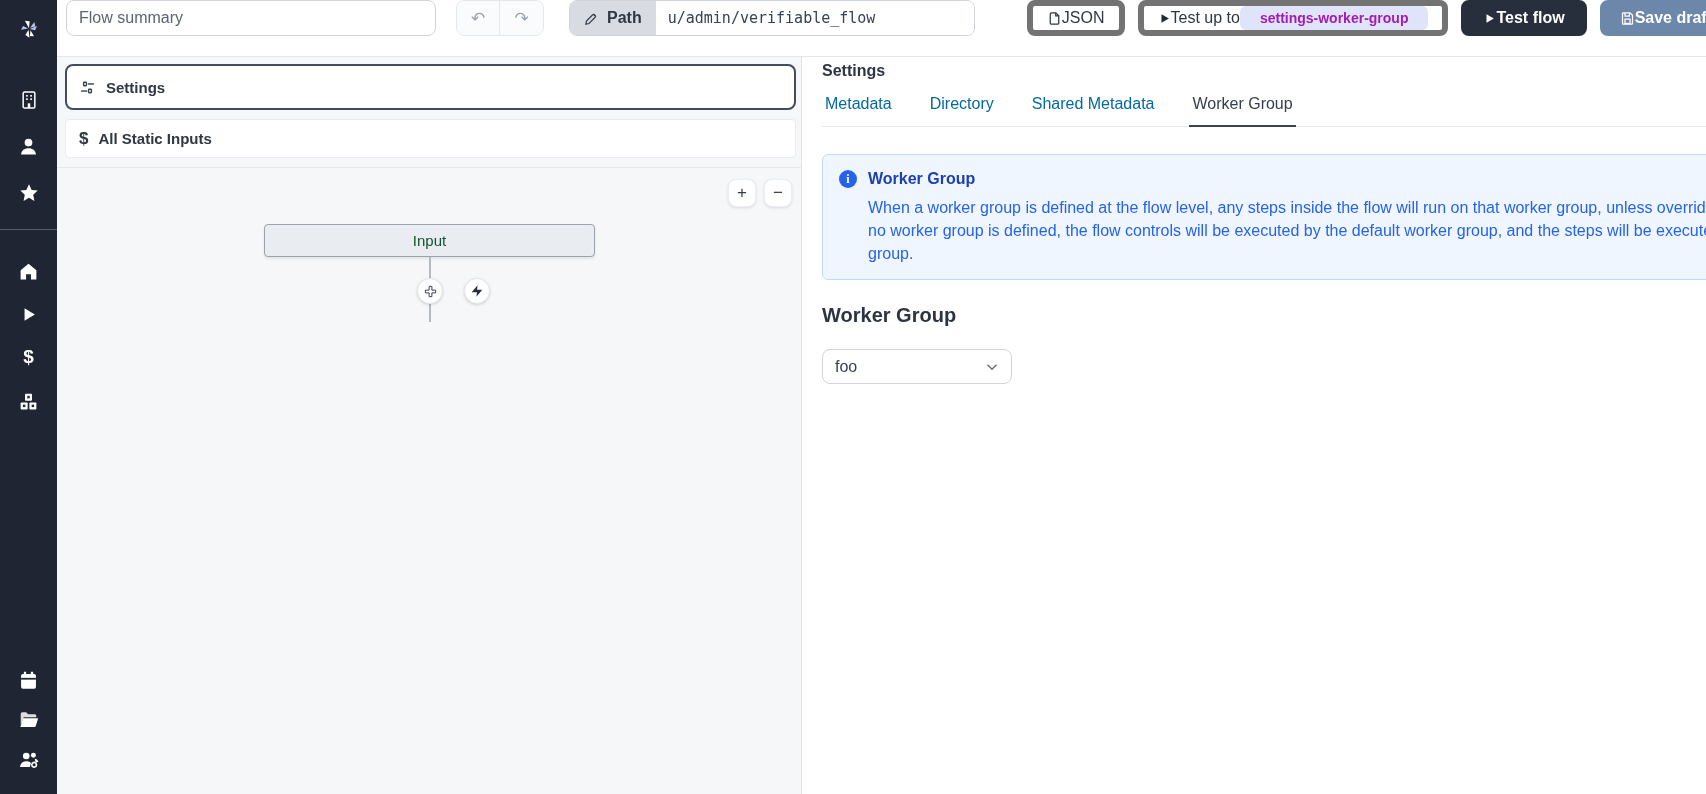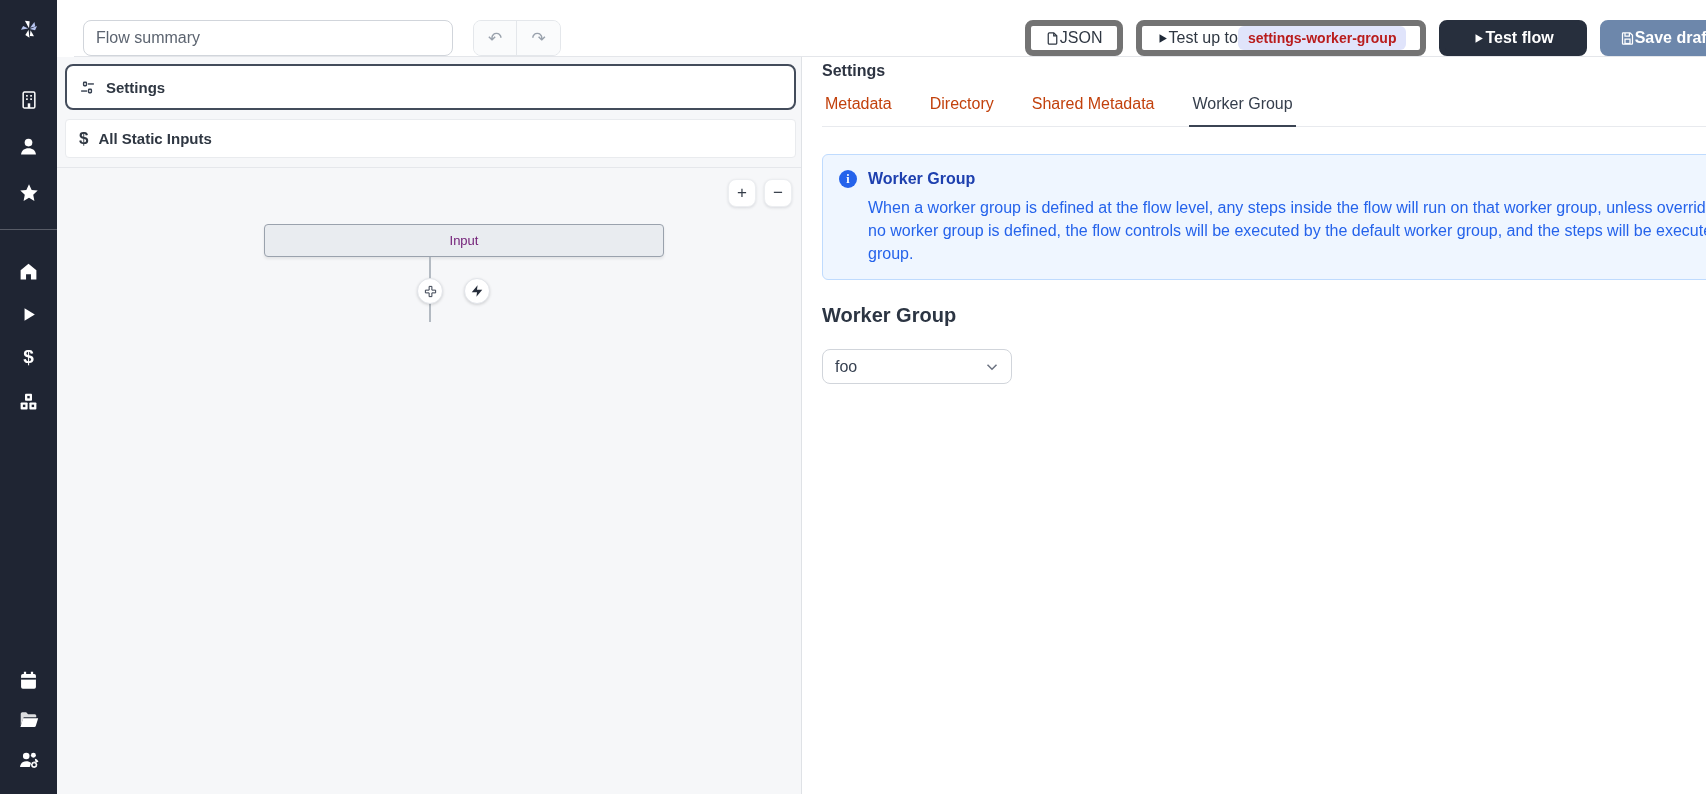--- a/index.html
+++ b/index.html
@@ -8,67 +8,67 @@
 
   
   .sidebar { position:absolute; left:0; top:0; width:57px; height:794px; background:#1f2533; z-index:5; }
   .logo { position:absolute; top:8px; left:0; width:57px; height:42px; display:flex; align-items:center; justify-content:center; cursor:pointer; }
   .snav { position:absolute; left:0; width:57px; height:30px; display:flex; align-items:center; justify-content:center; cursor:pointer; color:#fff; }
   .snav svg { display:block; }
   .sidebar .divider { position:absolute; left:0; top:229px; width:57px; height:1px; background:rgba(255,255,255,.25); }
   .dollar-glyph { font-size:19px; font-weight:700; color:#fff; }
 
   
-  .topbar { position:absolute; left:74px; top:0; right:0; height:57px; background:#fff; border-bottom:1px solid #e4e6ea;
-            display:flex; align-items:flex-end; padding-left:9px; }
+  .topbar { position:absolute; left:57px; top:0; right:0; height:57px; background:#fff; border-bottom:1px solid #e4e6ea;
+            display:flex; align-items:flex-start; padding-left:9px; }
   .summary-input { width:370px; height:36px; border:1px solid #d1d5db; border-radius:8px; padding:0 12px; font-size:16px;
                    color:#444c59; font-family:"Liberation Sans",sans-serif; outline:none; }
   .summary-input::placeholder { color:#5c6470; opacity:1; }
   .histgrp { display:flex; margin-left:20px; border:1px solid #e4e7eb; border-radius:8px; overflow:hidden; background:#fafbfc; height:36px; }
   .histbtn { width:43px; display:flex; align-items:center; justify-content:center; font-size:17px; color:#9aa2ad; cursor:pointer; background:#fafbfc; border:none; }
   .histbtn:first-child { border-right:1px solid #e4e7eb; }
   .pathgrp { display:flex; margin-left:25px; height:36px; border:1px solid #cfd4da; border-radius:8px; overflow:hidden; align-items:stretch; }
   .pathlabel { display:flex; align-items:center; gap:8px; background:#d8dce2; padding:0 14px; font-size:16px; font-weight:600; color:#2f3742; cursor:pointer; }
   .pathvalue { width:318px; border:none; outline:none; background:#fff; padding:0 12px; font-family:"DejaVu Sans Mono",monospace; font-size:15px; color:#374151; }
   .tb-right { display:flex; align-items:center; gap:13px; margin-left:auto; margin-right:-26px; }
   .btn { display:flex; align-items:center; gap:0; height:36px; border-radius:8px; font-size:16px; cursor:pointer; border:6px solid #737373; background:#fff; color:#2f3742; padding:0 14px; font-family:"Liberation Sans",sans-serif; }
-  .btn.dark { background:#272f3d; border-color:#272f3d; color:#fff; font-weight:600; padding:0 27px; }
+  .btn.dark { background:#272f3d; border-color:#272f3d; color:#fff; font-weight:600; padding:0 16px; }
   .btn.blue { background:#6d87ab; border-color:#6d87ab; color:#fff; font-weight:600; padding:0 14px; }
-  .badge { background:#e0e4fb; color:#b91c1c; font-size:14px; font-weight:600; border-radius:6px; padding:4px 10px; white-space:nowrap; }
+  .badge { background:#e0e4fb; color:#a21caf; font-size:14px; font-weight:600; border-radius:6px; padding:4px 20px; white-space:nowrap; }
 
   
   .content { position:absolute; left:57px; top:57px; right:0; bottom:0; display:flex; }
   .left-panel { width:745px; background:#f6f7f9; border-right:1px solid #dfe2e6; display:flex; flex-direction:column; }
   .panel-head { position:relative; height:111px; border-bottom:1px solid #e5e7eb; }
   .settings-box { position:absolute; left:8px; right:5px; top:7px; height:46px; background:#fff; border:2px solid #434c5b; border-radius:8px;
                   display:flex; align-items:center; gap:10px; padding:0 12px; cursor:pointer; }
   .settings-box span, .inputs-box span { font-size:15px; font-weight:600; color:#2f3742; }
   .inputs-box { position:absolute; left:8px; right:5px; top:62px; height:39px; background:#fff; border:1px solid #e9ebee; border-radius:4px;
                 display:flex; align-items:center; gap:10px; padding:0 13px; cursor:pointer; }
   .inputs-box .dollar { font-size:17px; font-weight:600; color:#2f3742; }
 
   .canvas { position:relative; flex:1; background:#f6f7f9; }
   .zoomctl { position:absolute; top:11px; right:9px; display:flex; gap:8px; }
   .zoombtn { width:28px; height:28px; background:#fff; border:1px solid #eceef1; border-radius:8px; box-shadow:0 1px 3px rgba(16,24,40,.12);
              display:flex; align-items:center; justify-content:center; font-size:17px; color:#333b47; cursor:pointer; }
-  .node { position:absolute; left:207px; width:400px; display:flex; align-items:center; justify-content:center;
-          border:1px solid #9aa2ad; border-radius:4px; font-size:13px; color:#701a75; box-shadow:0 2px 3px rgba(0,0,0,.08); cursor:pointer; }
+  .node { position:absolute; left:207px; width:331px; display:flex; align-items:center; justify-content:center;
+          border:1px solid #9aa2ad; border-radius:4px; font-size:15px; color:#14532d; box-shadow:0 2px 3px rgba(0,0,0,.08); cursor:pointer; }
   .node.input { top:56px; height:33px; background:#e9ecf0; }
   .node.result { top:154px; height:36px; background:#fff; }
   .edge { position:absolute; left:372px; top:89px; width:1.5px; height:65px; background:#b3bac2; }
   .gcircle { position:absolute; top:110px; width:26px; height:26px; border-radius:50%; background:#fff; border:1px solid #e2e5ea;
              box-shadow:0 1px 3px rgba(0,0,0,.15); display:flex; align-items:center; justify-content:center; cursor:pointer; }
   .gcircle.plus { left:360px; }
   .gcircle.bolt { left:407px; }
 
   
   .right-panel { flex:1; background:#fff; padding:5px 0 0 20px; overflow:hidden; position:relative; }
   .rp-title { font-size:16px; font-weight:700; color:#2d3442; }
   .tabs { display:flex; gap:32px; margin-top:15px; border-bottom:1px solid #e8eaee; }
-  .tab { font-size:16px; color:#c2410c; padding:0 3px 12px; cursor:pointer; border-bottom:2.5px solid transparent; margin-bottom:-1px; }
+  .tab { font-size:16px; color:#0369a1; padding:0 3px 12px; cursor:pointer; border-bottom:2.5px solid transparent; margin-bottom:-1px; }
   .tab.active { border-bottom-color:#3b4453; color:#353e4c; }
   .info-box { margin-top:27px; width:1150px; background:#eff6ff; border:1px solid #bfdbfe; border-radius:6px; padding:15px 20px 14px 16px; }
   .info-head { display:flex; align-items:center; gap:11px; }
   .info-icon { width:18px; height:18px; border-radius:50%; background:#2563eb; color:#fff; font-size:12px; font-weight:700;
                display:flex; align-items:center; justify-content:center; font-family:"Liberation Serif",serif; }
   .info-title { font-size:16px; font-weight:600; color:#1e40af; }
   .info-body { margin:8px 0 0 29px; width:1075px; font-size:16px; line-height:23px; color:#2563eb; }
   .wg-heading { margin-top:24px; font-size:20px; font-weight:700; color:#2c3543; }
   .select { margin-top:22px; width:190px; height:35px; border:1px solid #d1d5db; border-radius:8px; background:#fff;
             display:flex; align-items:center; justify-content:space-between; padding:0 10px 0 12px; font-size:16px; color:#374151; cursor:pointer; }
@@ -174,20 +174,30 @@
       </svg>
     </div>
   </aside>
 
   <header class="topbar">
     <input class="summary-input" type="text" placeholder="Flow summary" style="">
     <div class="histgrp">
       <button class="histbtn">↶</button>
       <button class="histbtn">↷</button>
     </div>
+    <div class="pathgrp">
+      <div class="pathlabel">
+        <svg width="15" height="15" viewBox="0 0 24 24" fill="none" stroke="#374151" stroke-width="2">
+          <path d="m15 5 4 4"></path>
+            <path d="M13.5 6.5 4 16l-1 5 5-1 9.5-9.5a2.83 2.83 0 0 0-4-4Z"></path>
+        </svg>
+        <span>Path</span>
+      </div>
+      <input class="pathvalue" type="text" value="u/admin/verifiable_flow" style="">
+    </div>
 
     <div class="tb-right">
       <button class="btn">
         <svg width="15" height="15" viewBox="0 0 24 24" fill="none" stroke="#2f3742" stroke-width="2">
           <path d="M14 3H7a1.8 1.8 0 0 0-1.8 1.8v14.4A1.8 1.8 0 0 0 7 21h10a1.8 1.8 0 0 0 1.8-1.8V7.8Z"></path>
           <path d="M14 3v4.8h4.8"></path>
         </svg>
         <span>JSON</span>
       </button>
       <button class="btn">

